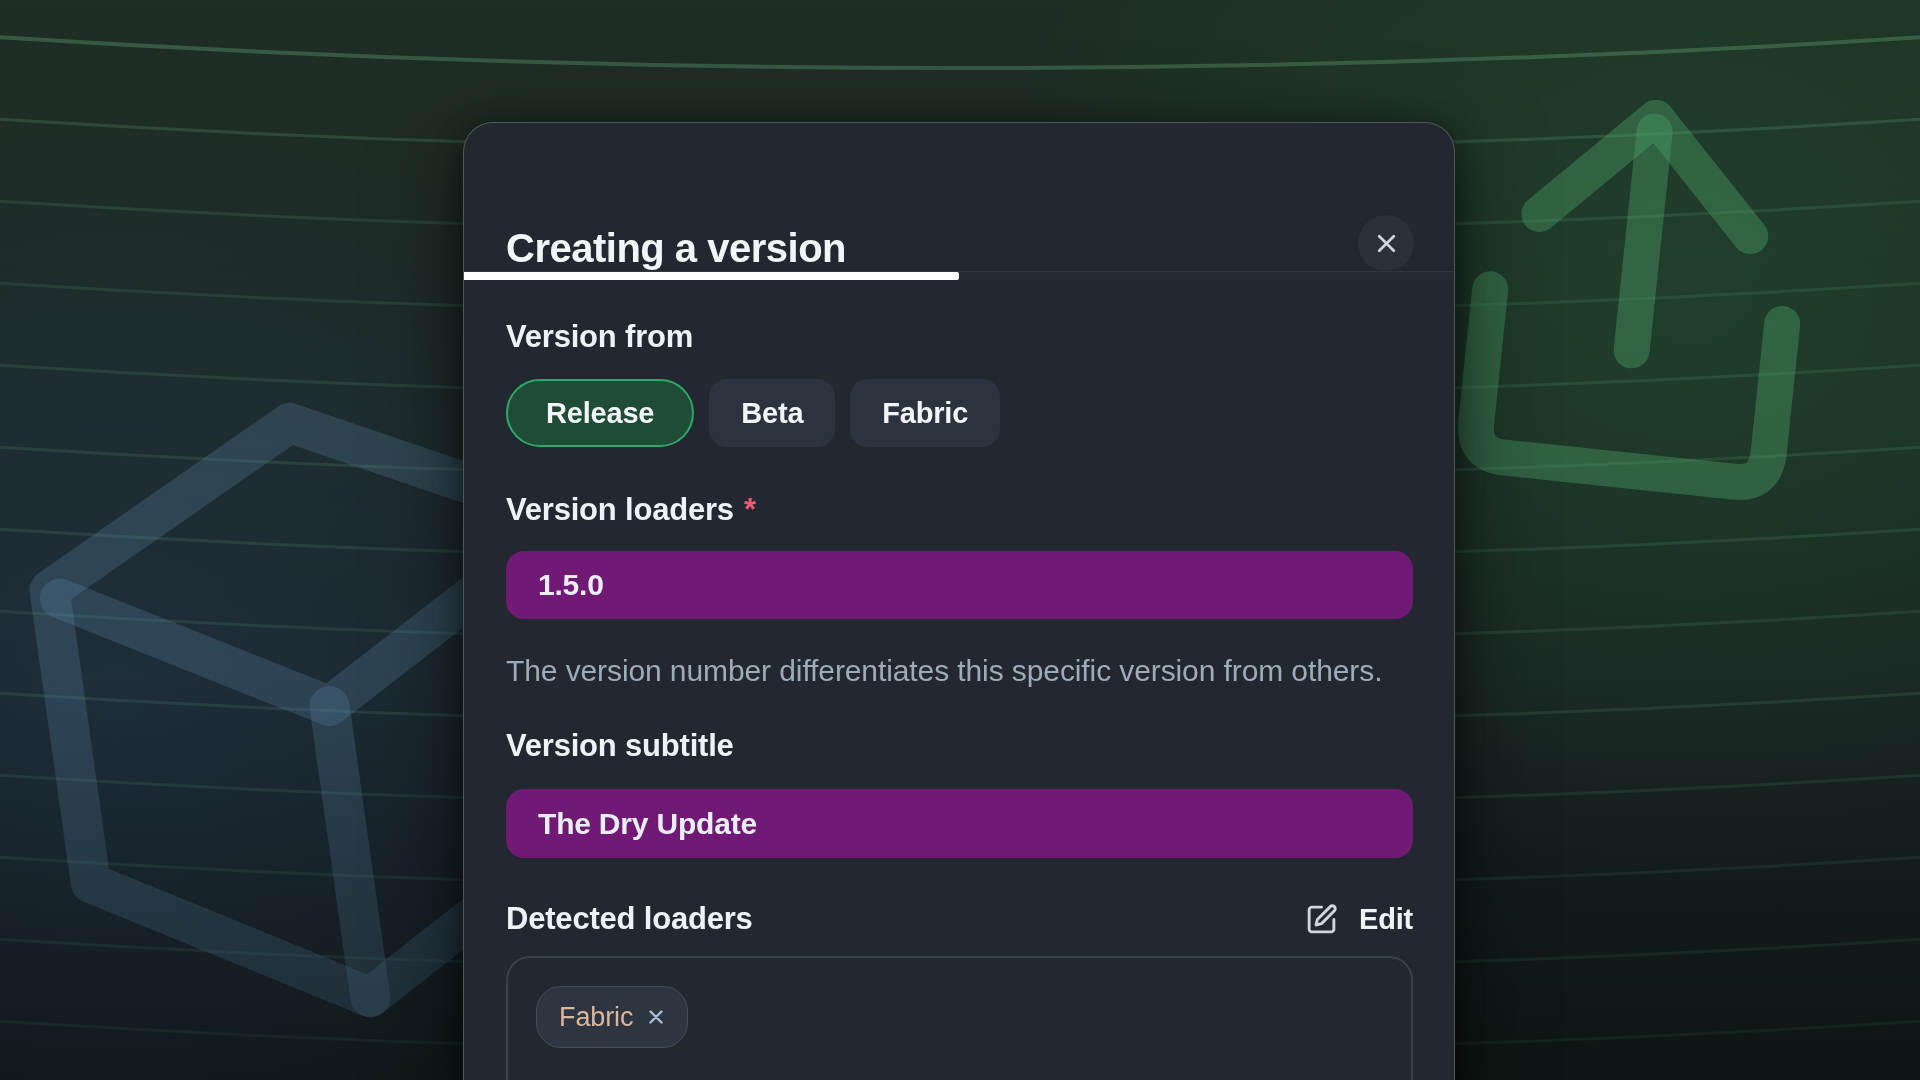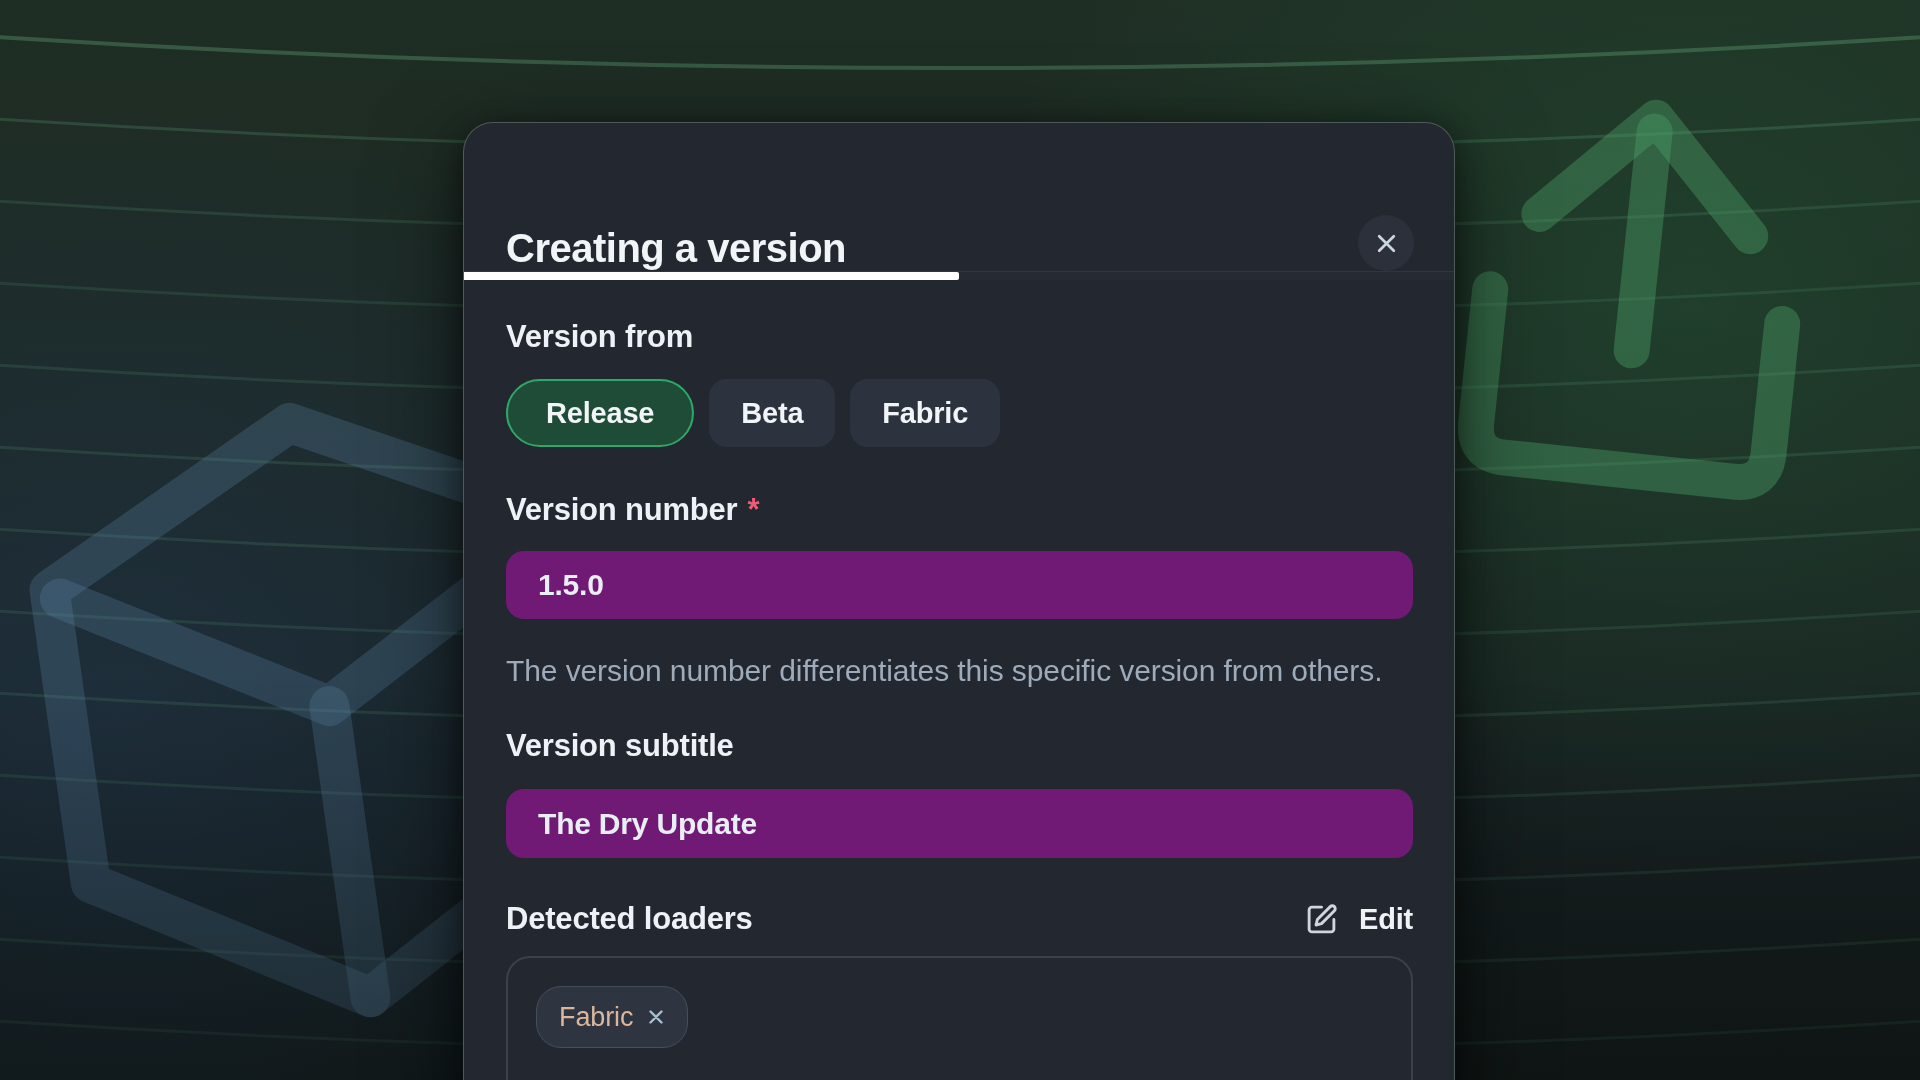--- a/index.html
+++ b/index.html
@@ -134,21 +134,21 @@
   <div class="modal-body">
 
     <div class="field-label mb-vt">Version from</div>
     <div class="type-row">
       <button class="type-btn selected">Release</button>
       <button class="type-btn">Beta</button>
       <button class="type-btn">Fabric</button>
     </div>
 
     <div class="field-label label-row">
-      <span>Version number</span><span class="req">*</span>
+      <span>Version loaders</span><span class="req">*</span>
     </div>
     <input class="text-input input-1" type="text" value="1.5.0" style="">
     <div class="help-text">The version number differentiates this specific version from others.</div>
 
     <div class="field-label label-row2">Version subtitle</div>
     <input class="text-input input-2" type="text" value="The Dry Update" style="">
 
     <div class="loaders-row">
       <div class="field-label">Detected loaders</div>
       <div class="edit-btn">

